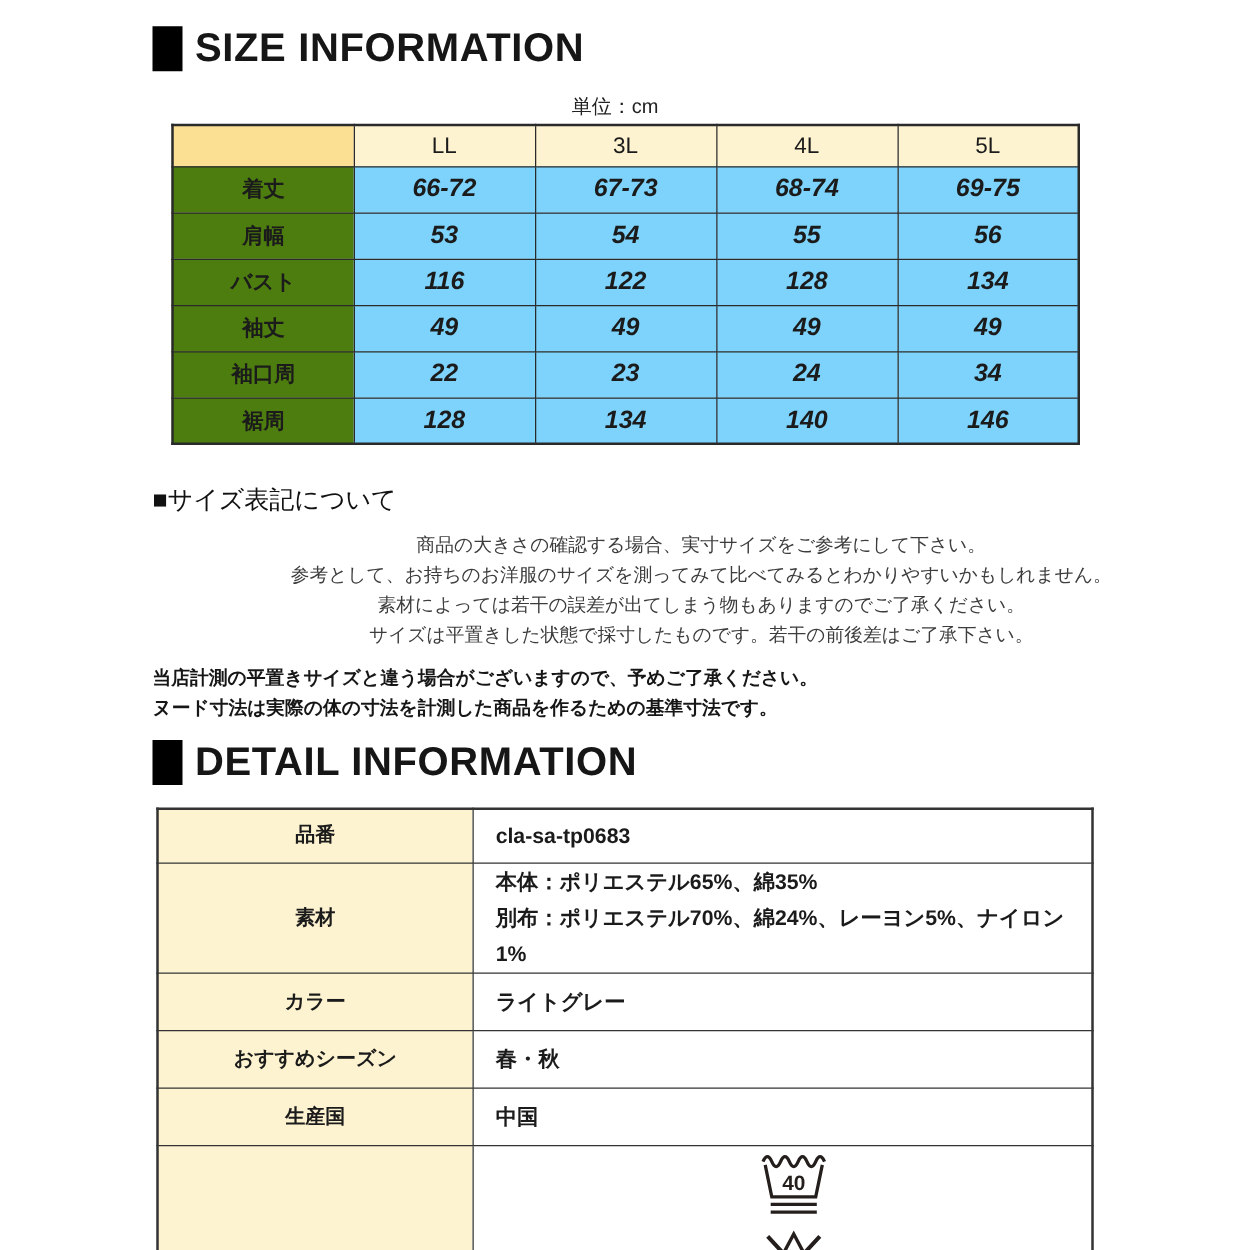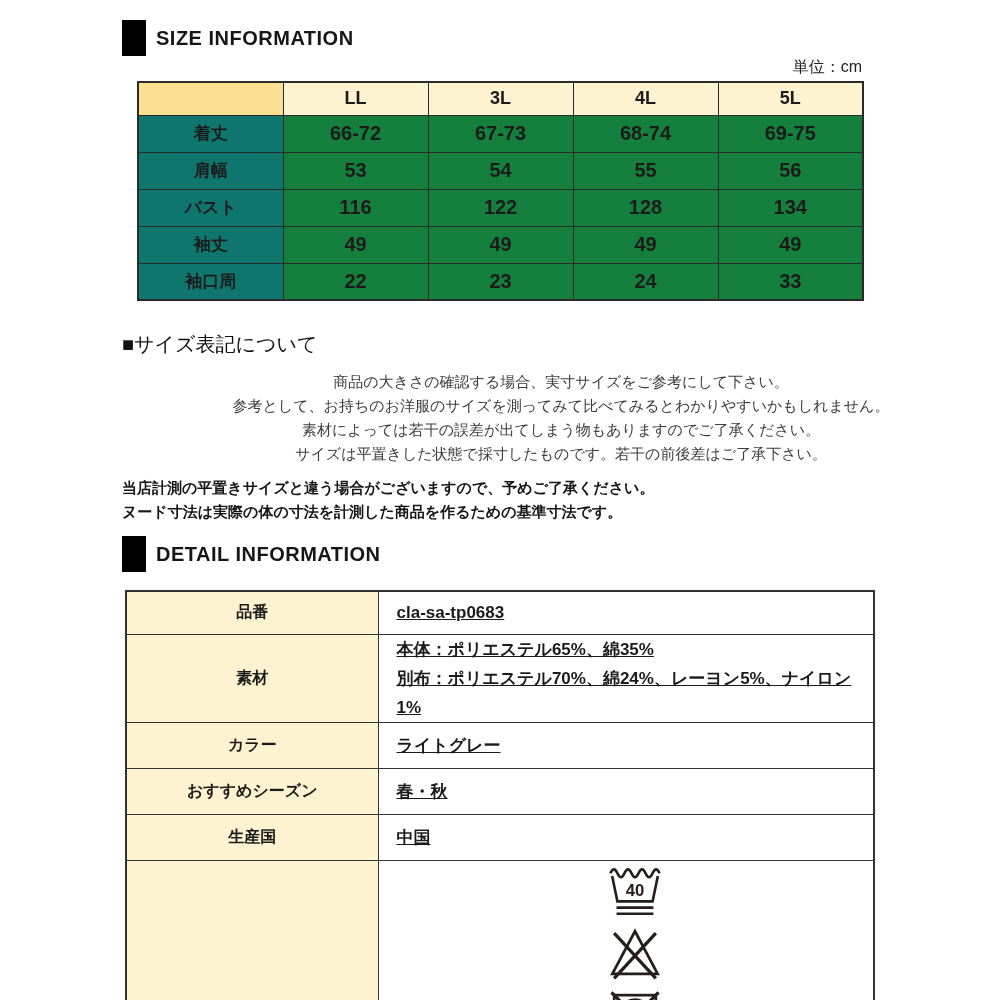--- a/index.html
+++ b/index.html
@@ -14,43 +14,43 @@
 
   
   .section-header {
     display: flex; align-items: center; gap: 10px;
     margin-left: 122px;
   }
   .section-marker {
     width: 24px; height: 36px; background: #000000; flex: 0 0 auto;
   }
   .section-title {
-    font-size: 20px; font-weight: 600; letter-spacing: 0.5px; color: #161616;
+    font-size: 32px; font-weight: 600; letter-spacing: 0.5px; color: #161616;
   }
 
   .unit-label {
-    width: 740px; margin-left: 122px; margin-top: 1px;
-    text-align: right; font-size: 16px; color: #222; height: 20px;
+    width: 740px; margin-left: 122px; margin-top: 18px;
+    text-align: center; font-size: 16px; color: #222; height: 20px;
   }
 
   
   table { border-collapse: collapse; }
   .size-table {
     margin-left: 137px; margin-top: 4px;
     width: 725px; table-layout: fixed;
     border: 2px solid #2a2a2a;
   }
   .size-table th, .size-table td {
     border: 1px solid #2a2a2a; text-align: center; vertical-align: middle;
   }
   .size-table col.label-col { width: 145px; }
-  .size-table thead th { height: 33px; font-size: 18px; font-weight: bold; background: #fdf3d0; margin-top: 29px; }
+  .size-table thead th { height: 33px; font-size: 18px; font-weight: normal; background: #fdf3d0; margin-top: 29px; }
   .size-table thead th.corner-cell { background: #fbe093; }
-  .size-table tbody th { height: 37px; font-size: 17px; font-weight: bold; background: #0f766e; }
-  .size-table tbody td { height: 37px; font-size: 20px; font-weight: bold; background: #15803d; }
+  .size-table tbody th { height: 37px; font-size: 17px; font-weight: bold; background: #4d7c0f; }
+  .size-table tbody td { height: 37px; font-size: 20px; font-weight: bold; background: #7dd3fc; font-style: italic; }
 
   
   .notes { margin-left: 122px; margin-top: 30px; }
   .notes-heading { font-size: 20px; font-weight: normal; color: #111; }
   .notes-lines { margin-top: 12px; text-align: center; }
   .notes-line { font-size: 15px; line-height: 24px; color: #3c3c3c; }
   .notes-bold { margin-top: 10px; }
   .notes-bold .notes-line { font-weight: bold; color: #161616; }
 
   .detail-header { margin-top: 12px; }
@@ -62,21 +62,20 @@
     border: 2px solid #333;
   }
   .detail-table th, .detail-table td { border: 1px solid #333; vertical-align: middle; }
   .detail-table col.dlabel-col { width: 252px; }
   .detail-table th {
     background: #fdf3d0; font-size: 16px; font-weight: bold; text-align: center; margin-top: 48px;
   }
   .detail-table td {
     background: #ffffff; font-size: 17px; font-weight: bold; text-align: left;
     padding-left: 18px;
-    text-decoration: underline;
   }
   .row-hinban th, .row-hinban td { height: 43px; }
   .row-sozai th, .row-sozai td { height: 73px; }
   .row-color th, .row-color td { height: 46px; }
   .row-season th, .row-season td { height: 46px; }
   .row-country th, .row-country td { height: 46px; }
   .row-wash th, .row-wash td { height: 68px; }
   .material-line { line-height: 29px; }
 
   
@@ -143,21 +142,28 @@
         <td>49</td>
         <td>49</td>
         <td>49</td>
         <td>49</td>
       </tr>
       <tr>
         <th>袖口周</th>
         <td>22</td>
         <td>23</td>
         <td>24</td>
-        <td>33</td>
+        <td>34</td>
+      </tr>
+      <tr>
+        <th>裾周</th>
+        <td>128</td>
+        <td>134</td>
+        <td>140</td>
+        <td>146</td>
       </tr>
     </tbody>
   </table>
 
   <div class="notes">
     <div class="notes-heading">■サイズ表記について</div>
     <div class="notes-lines">
       <div class="notes-line">商品の大きさの確認する場合、実寸サイズをご参考にして下さい。</div>
       <div class="notes-line">参考として、お持ちのお洋服のサイズを測ってみて比べてみるとわかりやすいかもしれません。</div>
       <div class="notes-line">素材によっては若干の誤差が出てしまう物もありますのでご了承ください。</div>

